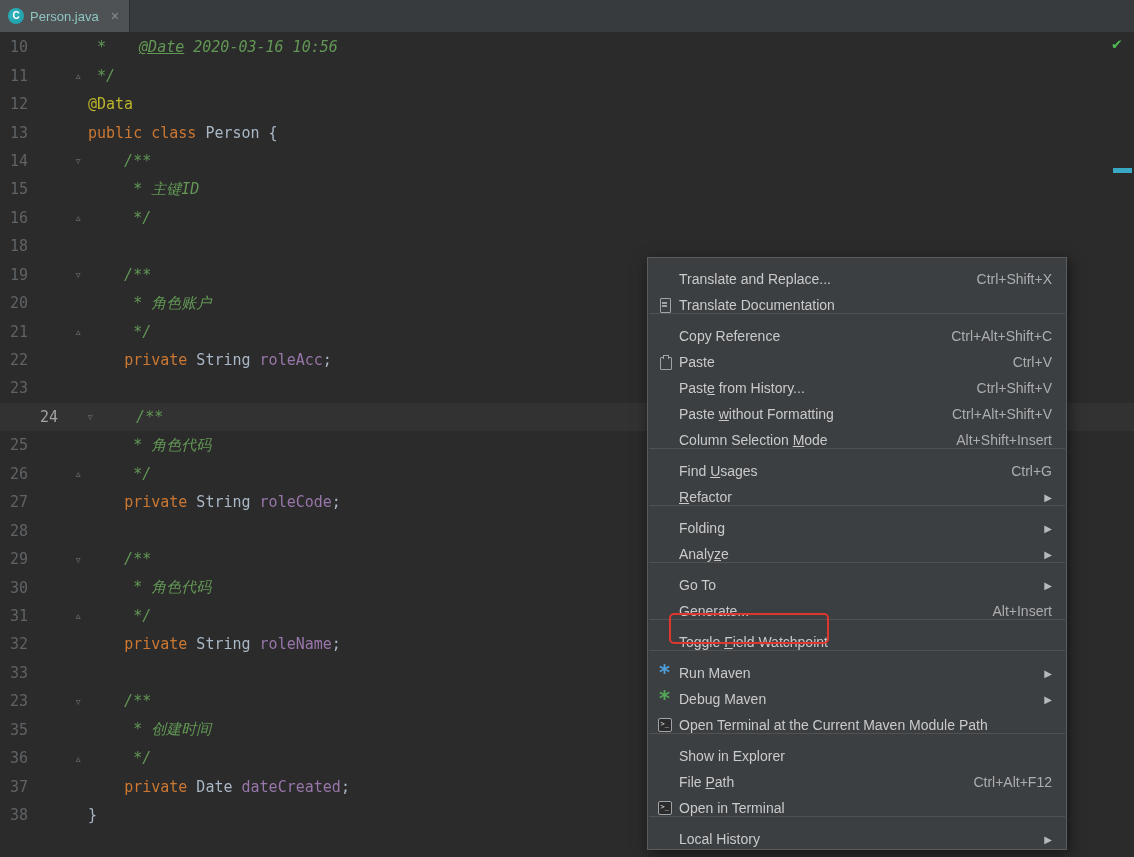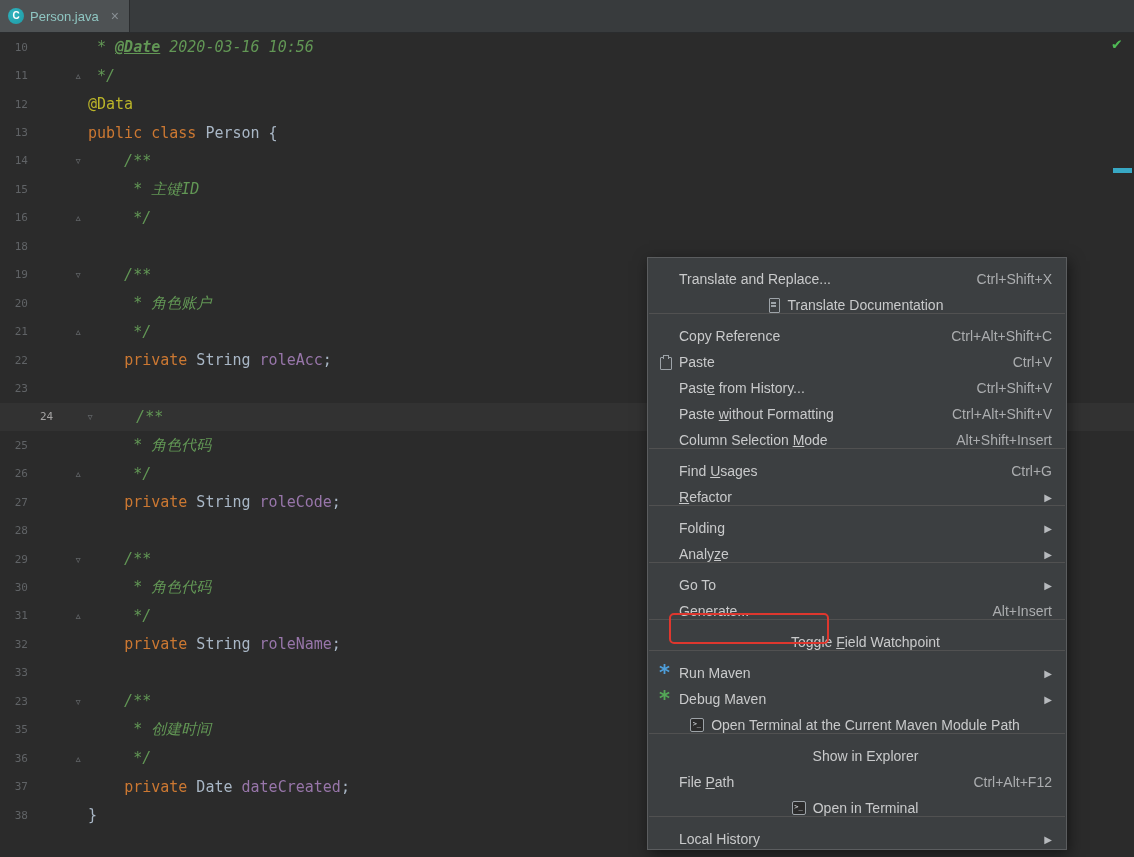--- a/index.html
+++ b/index.html
@@ -25,44 +25,44 @@
   .class-icon{width:16px;height:16px;border-radius:50%;flex:none;
        background:radial-gradient(circle at 35% 35%, #2fb3be, var(--c-class-icon-bg));
        color:#fff;font:bold 10px/16px "Liberation Sans",sans-serif;text-align:center;}
   .tab-close{color:#8a9095;font-size:14px;margin-left:6px;cursor:pointer;}
 
   
   .editor{position:absolute;left:0;top:33px;right:0;bottom:0;}
   .line{display:flex;align-items:center;height:28.45px;font-size:15px;
         color:var(--c-plain-text);white-space:pre;}
   .line.caret{background:var(--c-caret-line-bg);}
-  .ln{width:28px;flex:none;text-align:right;font-size:11px;color:var(--c-line-number);}
+  .ln{width:28px;flex:none;text-align:right;font-size:15px;color:var(--c-line-number);}
   .line.caret .ln{color:#A4A3A3;padding-left:40px;}
   .fold{width:56px;flex:none;text-align:right;padding-right:2px;
         font-size:13px;color:var(--c-line-number);}
   .codeline{flex:1;padding-left:4px;white-space:pre;}
   .tk-doc{color:var(--c-doc-comment);font-style:italic;}
-  .tk-docTag{color:var(--c-doc-comment);font-style:italic;font-weight:bold;text-decoration:underline;}
+  .tk-docTag{color:var(--c-doc-comment);font-style:italic;font-weight:normal;text-decoration:underline;margin-left:24px;}
   .tk-ann{color:var(--c-annotation);}
   .tk-kw{color:var(--c-keyword);text-align:right;}
   .tk-plain{color:var(--c-plain-text);}
   .tk-field{color:var(--c-field);}
 
   
   .check-mark{position:absolute;left:1112px;top:34px;font-size:16px;
               color:var(--c-check-green);z-index:5;cursor:pointer;}
   .stripe-teal{position:absolute;left:1113px;top:168px;width:19px;height:5px;
                background:var(--c-stripe-teal);z-index:5;}
 
   
   .menu{position:absolute;left:647px;top:257px;width:420px;z-index:10;
         background:var(--c-menu-bg);border:1px solid var(--c-menu-border);
         box-shadow:2px 4px 14px rgba(0,0,0,.5);padding:1px 0 4px 0;
         font-family:"Liberation Sans",sans-serif;font-size:14px;color:var(--c-menu-text);}
-  .menu-item{display:flex;align-items:center;height:26px;padding:14px 14px 0 8px;cursor:default;justify-content:center;}
+  .menu-item{display:flex;align-items:center;height:26px;padding:14px 14px 0 8px;cursor:default;}
   .menu-sep{height:1px;background:var(--c-separator);margin:2px 1px;}
   .mi-icon{width:18px;height:18px;margin-right:5px;flex:none;position:relative;}
   .mi-label{white-space:nowrap;}
   .mi-label .mn{text-decoration:underline;}
   .mi-shortcut{margin-left:auto;color:var(--c-menu-shortcut);white-space:nowrap;}
   .mi-arrow{margin-left:auto;color:#B6B9BC;font-size:10px;}
 
   
   .icon-translate-doc::before{content:"";position:absolute;left:4px;top:2px;width:9px;height:13px;
       border:1.4px solid #9DA3A8;border-radius:1px;}

